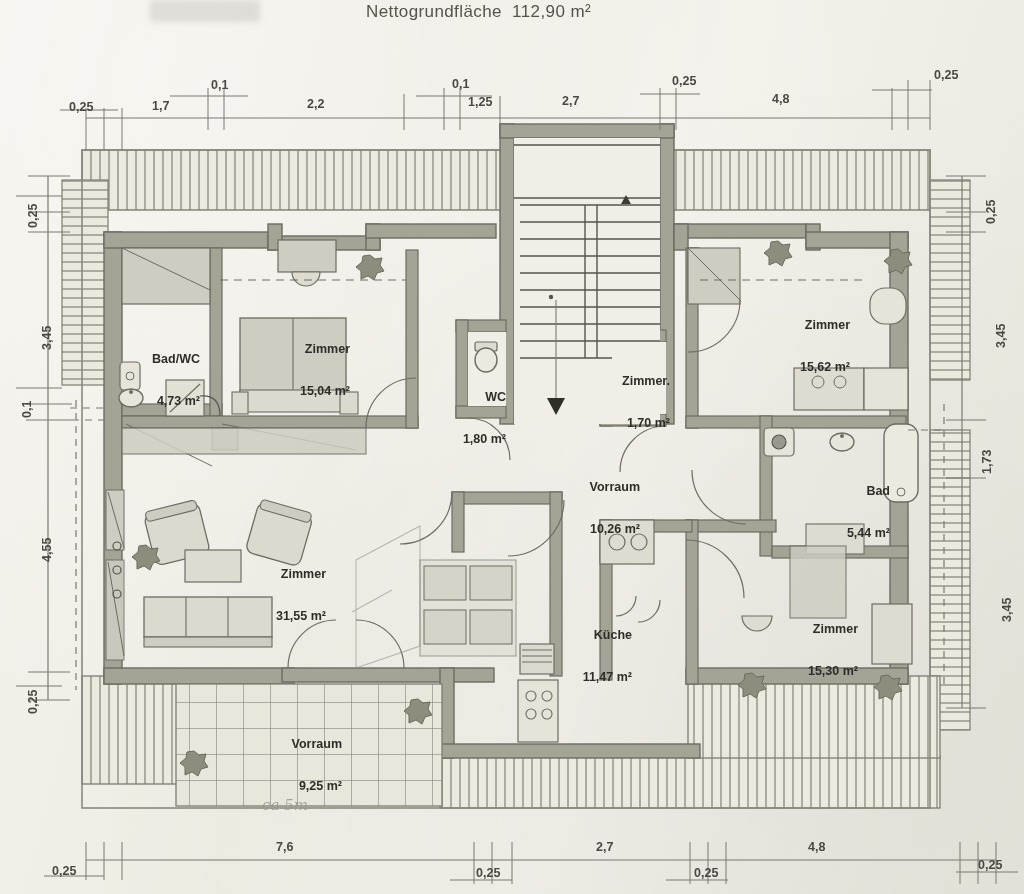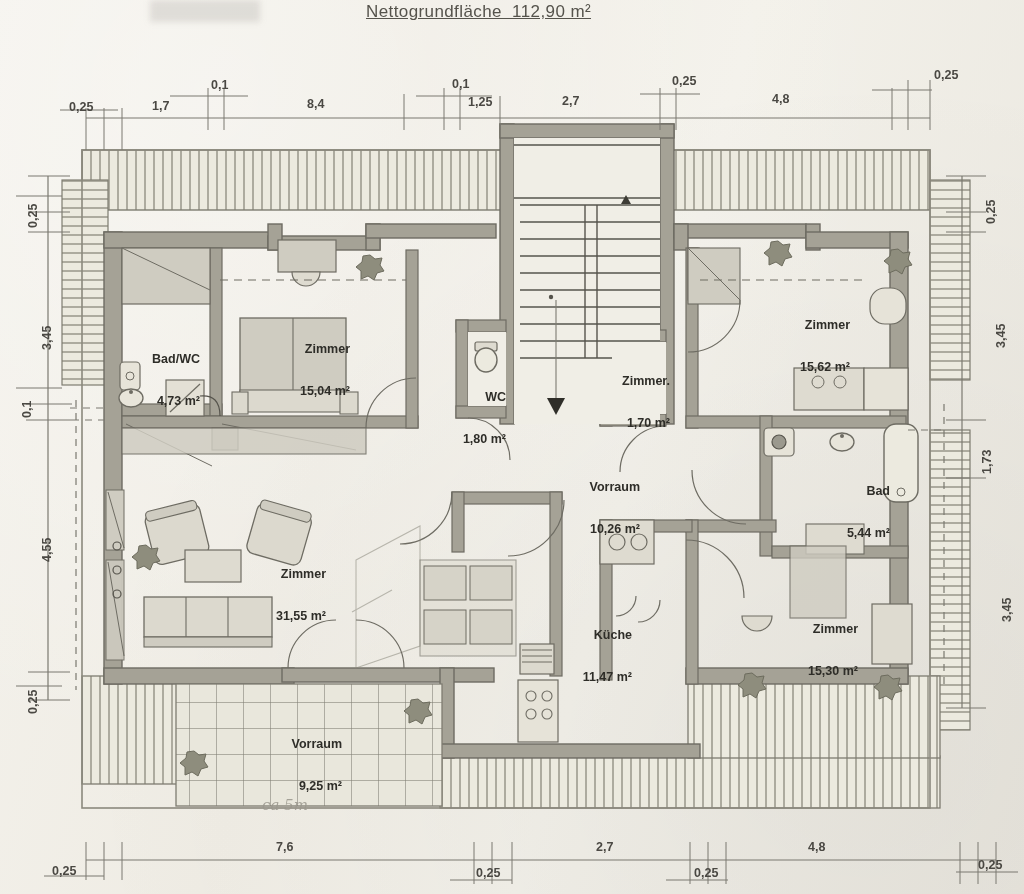--- a/index.html
+++ b/index.html
@@ -2,21 +2,21 @@
 <html><head>
 <meta charset="utf-8">
 <style>
   html,body{margin:0;padding:0;background:#f2f0ea;}
   body{width:1024px;height:894px;position:relative;overflow:hidden;
        font-family:"Liberation Sans","DejaVu Sans",sans-serif;
        color:#3b3a35;
        background:linear-gradient(105deg,#f4f2ec 0%,#efece4 35%,#f3f1ea 60%,#eae7df 100%);}
   #plan{position:absolute;left:0;top:0;width:1024px;height:894px;}
   .txt{position:absolute;white-space:pre;line-height:1.12;}
-  .title{font-size:17px;letter-spacing:.4px;color:#55534c;text-decoration:underline;}
+  .title{font-size:17px;letter-spacing:.4px;color:#55534c;}
   .dim{font-size:12.5px;font-weight:bold;color:#4a4843;}
   .dimv{font-size:12.5px;font-weight:bold;color:#4a4843;
         transform-origin:0 0;transform:rotate(-90deg);}
   .room{font-size:12.5px;font-weight:bold;color:#2e2d28;text-align:right;}
   .room .a{display:block;}
   .hand{position:absolute;font-family:"DejaVu Serif",serif;font-size:15px;
         color:#9a978d;font-style:italic;opacity:.85;margin-top:8px;}
   .grain{position:absolute;inset:0;pointer-events:none;
      background:radial-gradient(ellipse at 20% 10%, rgba(255,255,255,.35), rgba(0,0,0,0) 60%),
                 radial-gradient(ellipse at 85% 85%, rgba(0,0,0,.045), rgba(0,0,0,0) 65%);}
@@ -424,21 +424,21 @@
   <span class="a">31,55 m²</span>
 </div>
 <div class="txt room" style="left:262px;top:709px;width:80px;">
   <span class="a">Vorraum</span>
   <span class="a">9,25 m²</span>
 </div>
 
 <div class="txt dim" style="left:69px;top:100px;">0,25</div>
 <div class="txt dim" style="left:152px;top:99px;">1,7</div>
 <div class="txt dim" style="left:211px;top:78px;">0,1</div>
-<div class="txt dim" style="left:307px;top:97px;">8,4</div>
+<div class="txt dim" style="left:307px;top:97px;">2,2</div>
 <div class="txt dim" style="left:452px;top:77px;">0,1</div>
 <div class="txt dim" style="left:468px;top:95px;">1,25</div>
 <div class="txt dim" style="left:562px;top:94px;">2,7</div>
 <div class="txt dim" style="left:672px;top:74px;">0,25</div>
 <div class="txt dim" style="left:772px;top:92px;">4,8</div>
 <div class="txt dim" style="left:934px;top:68px;">0,25</div>
 
 <div class="txt dim" style="left:52px;top:864px;">0,25</div>
 <div class="txt dim" style="left:276px;top:840px;">7,6</div>
 <div class="txt dim" style="left:476px;top:866px;">0,25</div>

